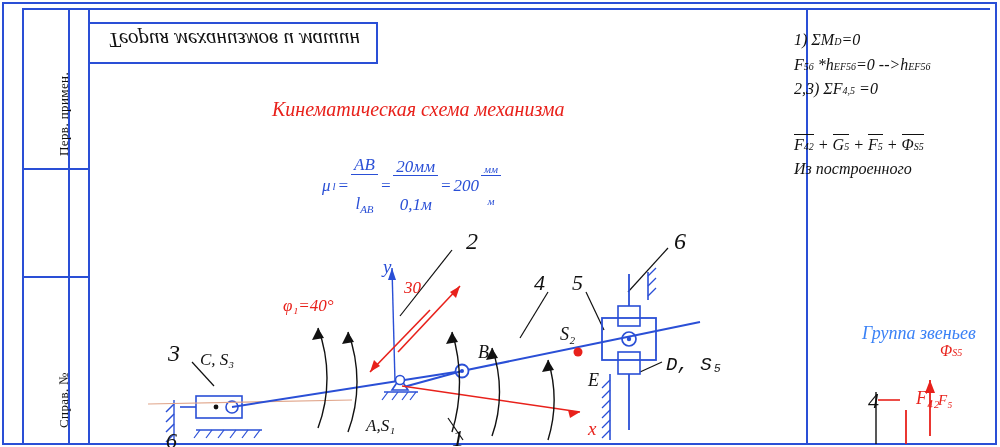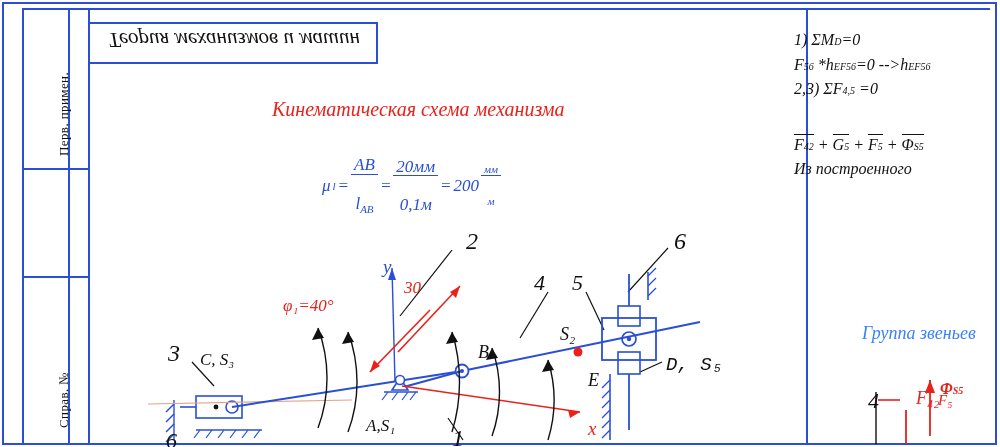--- a/index.html
+++ b/index.html
@@ -292,16 +292,16 @@
     <div class="ln">
       <span class="ovl">F<span class="sm">42</span></span> + <span class="ovl">G<span class="sm">5</span></span> + <span class="ovl">F<span class="sm">5</span></span> + <span class="ovl">Φ<span class="sm">S5</span></span>
     </div>
     <div class="ln">Из построенного</div>
   </div>
 
   <div class="group-title">Группа звеньев</div>
 
   <div class="lbl black" style="left:868px;top:388px;font-size:22px;">4</div>
   <div class="lbl red" style="left:916px;top:388px;font-size:18px;">F₄₂</div>
-  <div class="lbl red" style="left:940px;top:380px;font-size:16px;font-weight:bold;"><span>Φ</span><span class="sm">S5</span></div>
+  <div class="lbl red" style="left:940px;top:342px;font-size:16px;"><span>Φ</span><span class="sm">S5</span></div>
   <div class="lbl red" style="left:938px;top:392px;font-size:15px;">F₅</div>
 
 </div>
 
 </body></html>

